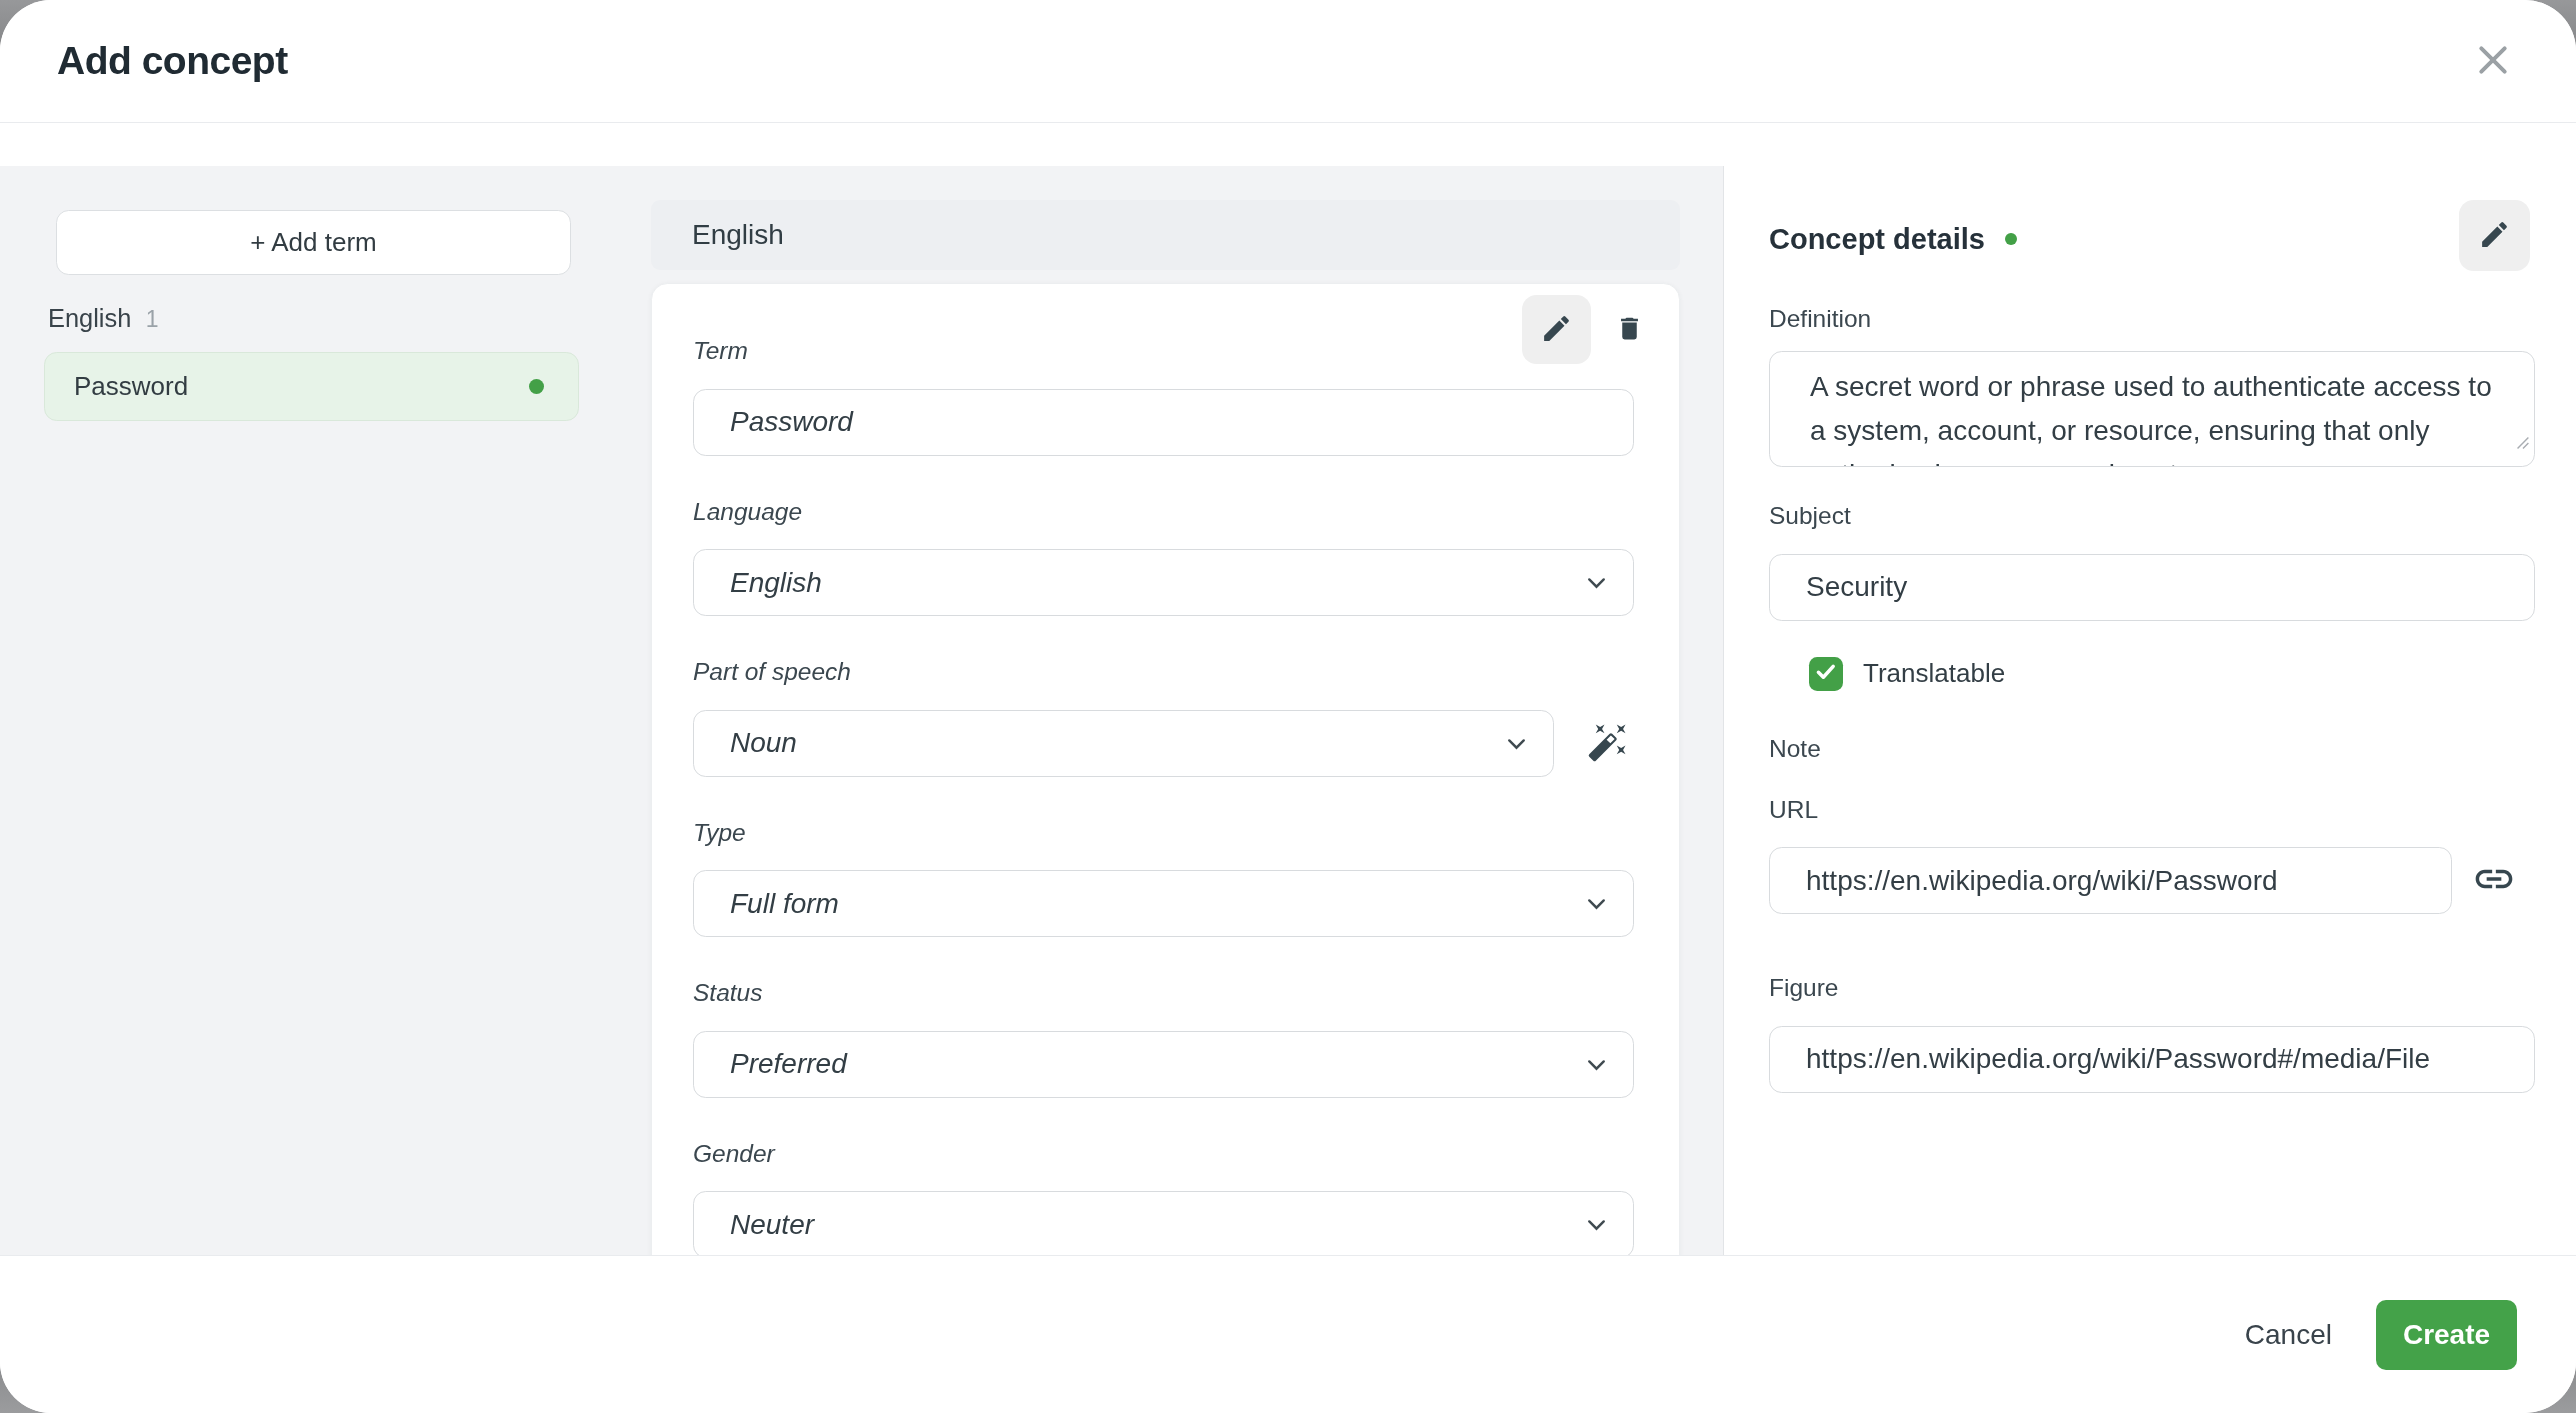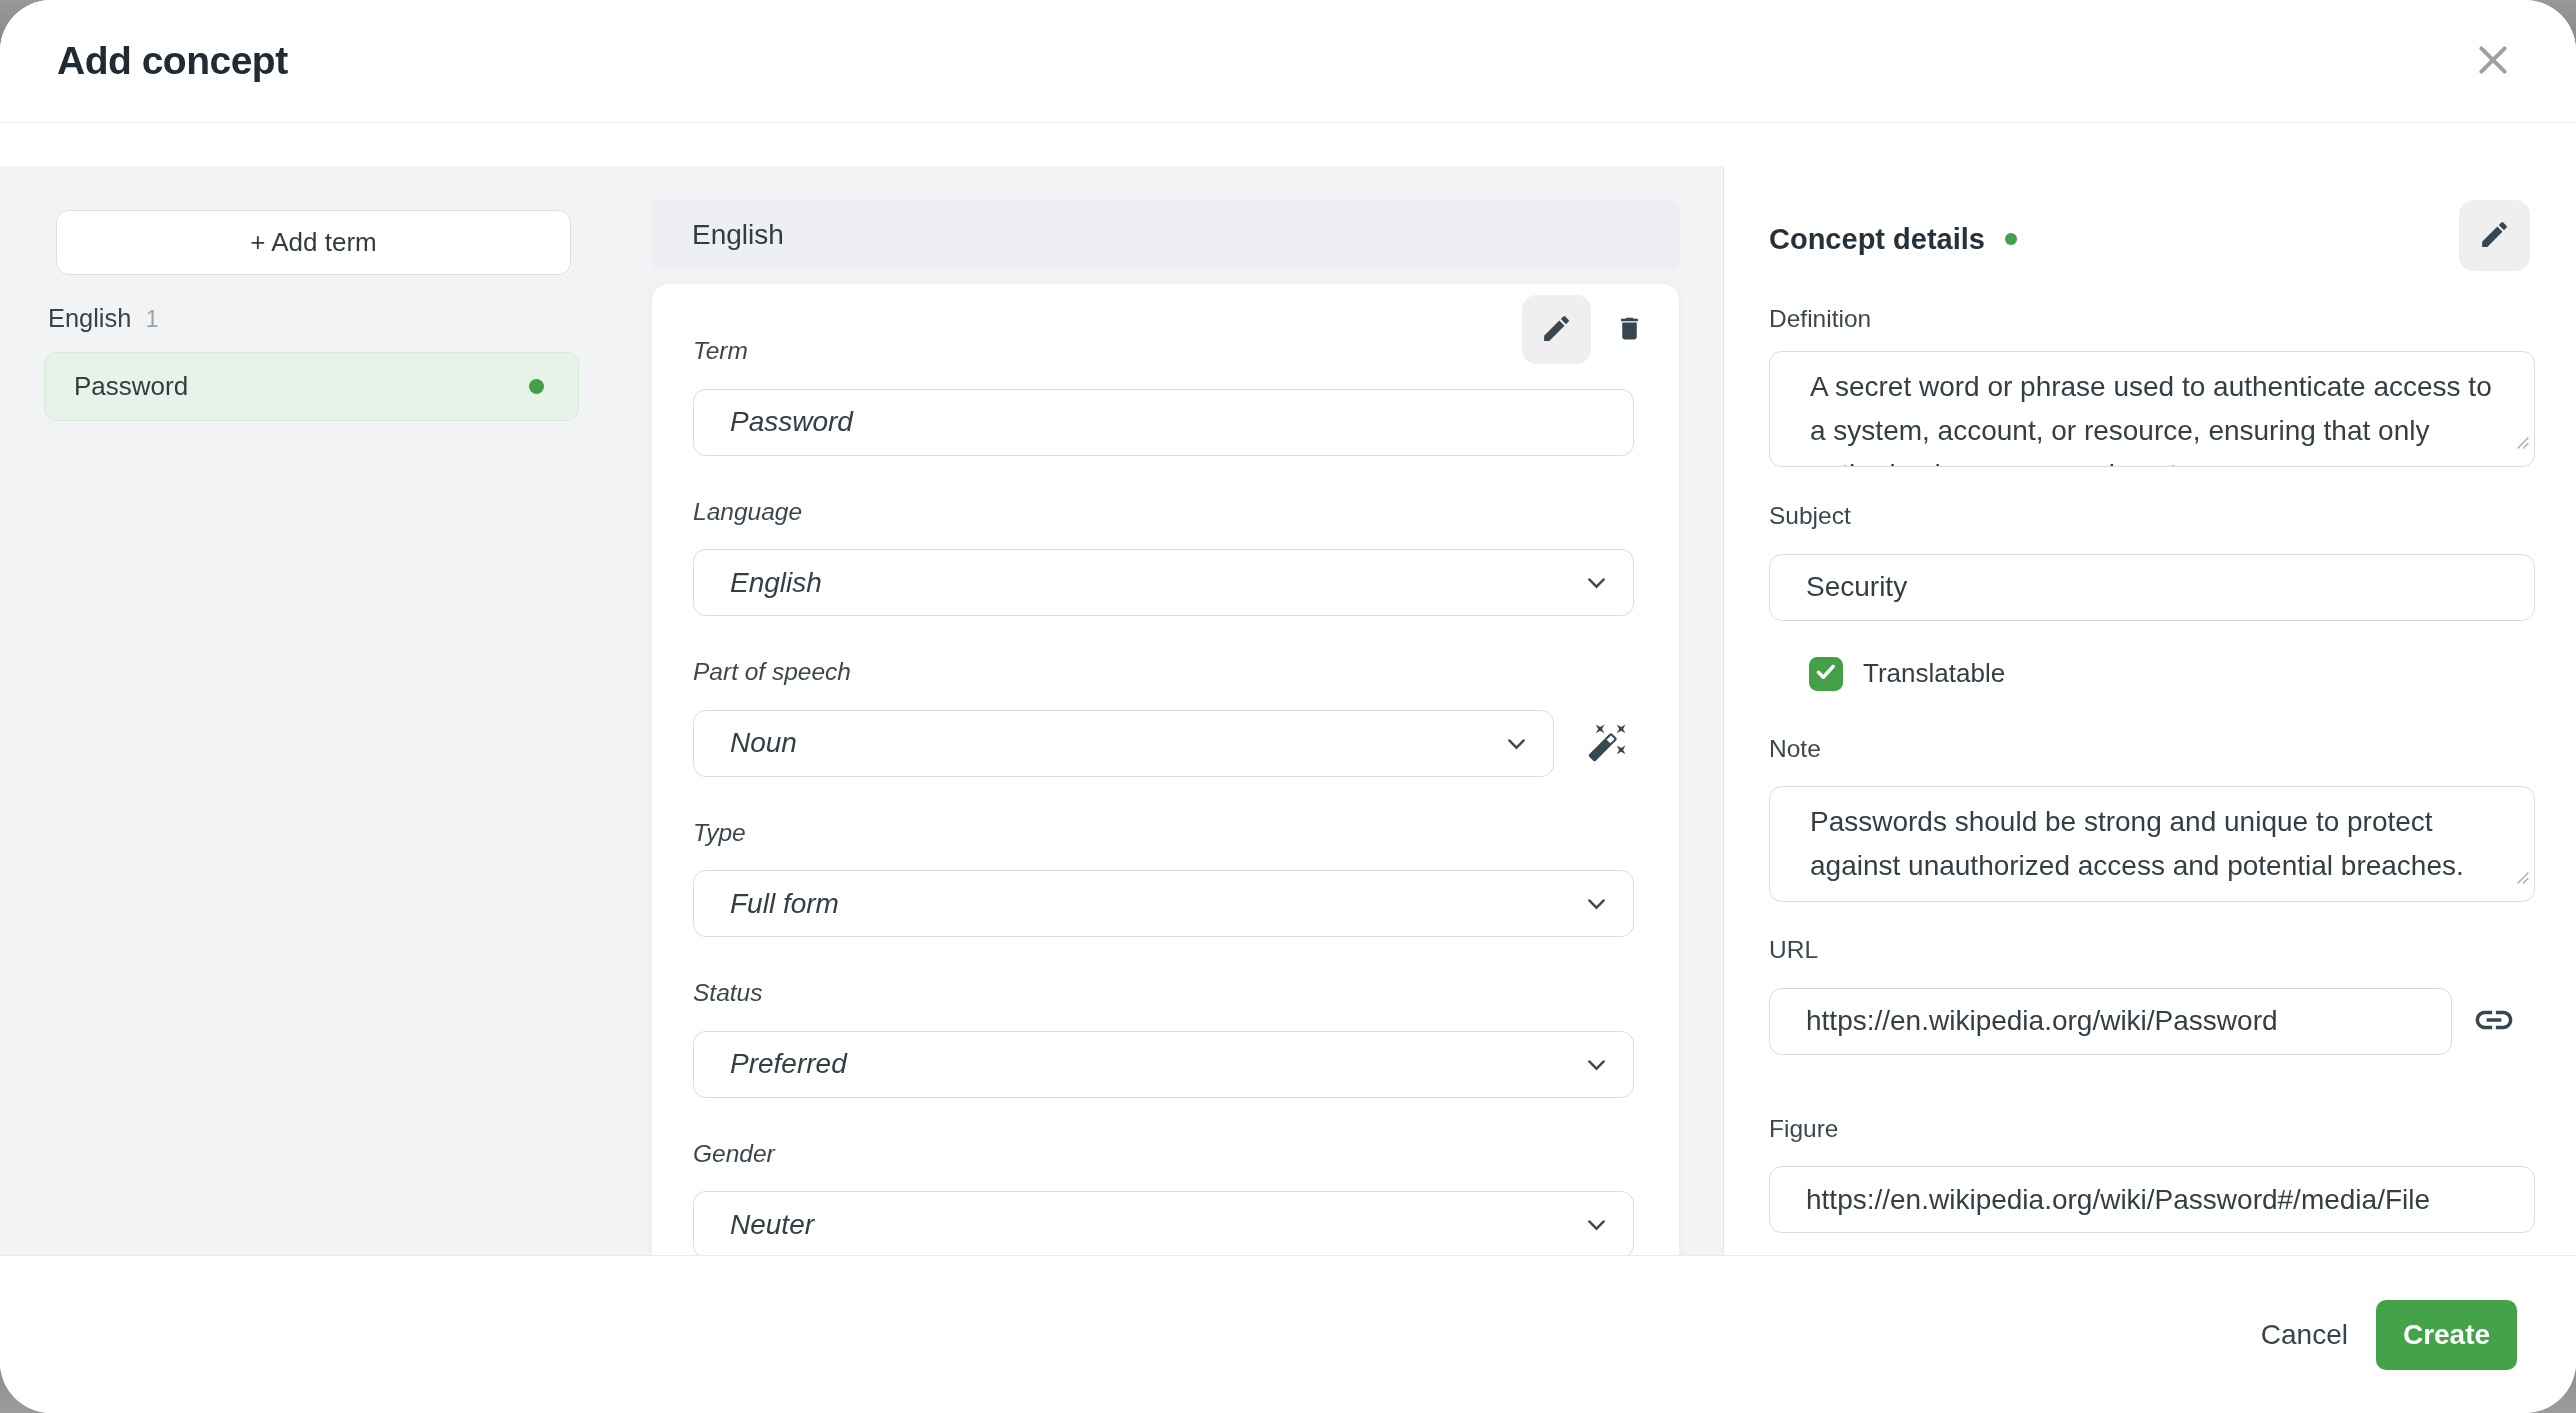--- a/index.html
+++ b/index.html
@@ -80,21 +80,21 @@
     display:flex; align-items:center; justify-content:center; cursor:pointer; }
   .check-label { font-size:26px; color:#333e45; }
   .url-row { display:flex; align-items:center; }
   .control.url { width:683px; flex:none; }
   .link-btn { margin-left:14.5px; width:54px; height:54px; background:none; border:none;
     display:flex; align-items:center; justify-content:center; cursor:pointer; }
 
   
   .footer { position:absolute; bottom:0; left:0; right:0; height:158px; background:#fff;
     border-top:1.8px solid #e9ebee; display:flex; align-items:center; justify-content:flex-end;
-    padding-right:59px; gap:28px; }
+    padding-right:59px; gap:44px; }
   .cancel-btn { background:none; border:none; font-size:28px; font-weight:500; color:#39434b;
     cursor:pointer; font-family:inherit; }
   .create-btn { width:141px; height:70px; background:#44a249; border:none; border-radius:10px;
     color:#fff; font-size:28px; font-weight:600; display:flex; align-items:center;
     justify-content:center; cursor:pointer; font-family:inherit; }
 </style>
 </head>
 <body>
 
 <div class="stage">
@@ -248,28 +248,20 @@
               <svg width="23.6" height="23.6" viewBox="0 0 24 24" fill="none" stroke="#ffffff" stroke-width="3.6" stroke-linecap="round" stroke-linejoin="round">
                   <path d="M4.5 12.5l5 5 10-11"></path>
                 </svg>
             </span>
           </button>
           <span class="check-label">Translatable</span>
         </div>
 
         <div class="mt-49">
           <span class="field-label">Note</span>
-          <div class="textarea">
-            <span>Passwords should be strong and unique to protect against unauthorized access and potential breaches.</span>
-            <span class="resize-handle">
-              <svg width="16.3" height="16.3" viewBox="0 0 18 18" stroke="#a9adb2" stroke-width="1.6">
-                  <path d="M17 5L5 17M17 11l-6 6"></path>
-                </svg>
-            </span>
-          </div>
         </div>
 
         <div class="mt-38">
           <span class="field-label">URL</span>
           <div class="url-row">
             <div class="control text-input url">https://en.wikipedia.org/wiki/Password</div>
             <button class="link-btn">
               <span>
                 <svg width="44" height="44" viewBox="0 0 24 24" fill="#37474f">
                     <path d="M3.9 12c0-1.71 1.39-3.1 3.1-3.1h4V7H7c-2.76 0-5 2.24-5 5s2.24 5 5 5h4v-1.9H7c-1.71 0-3.1-1.39-3.1-3.1zM8 13h8v-2H8v2zm9-6h-4v1.9h4c1.71 0 3.1 1.39 3.1 3.1s-1.39 3.1-3.1 3.1h-4V17h4c2.76 0 5-2.24 5-5s-2.24-5-5-5z"></path>

